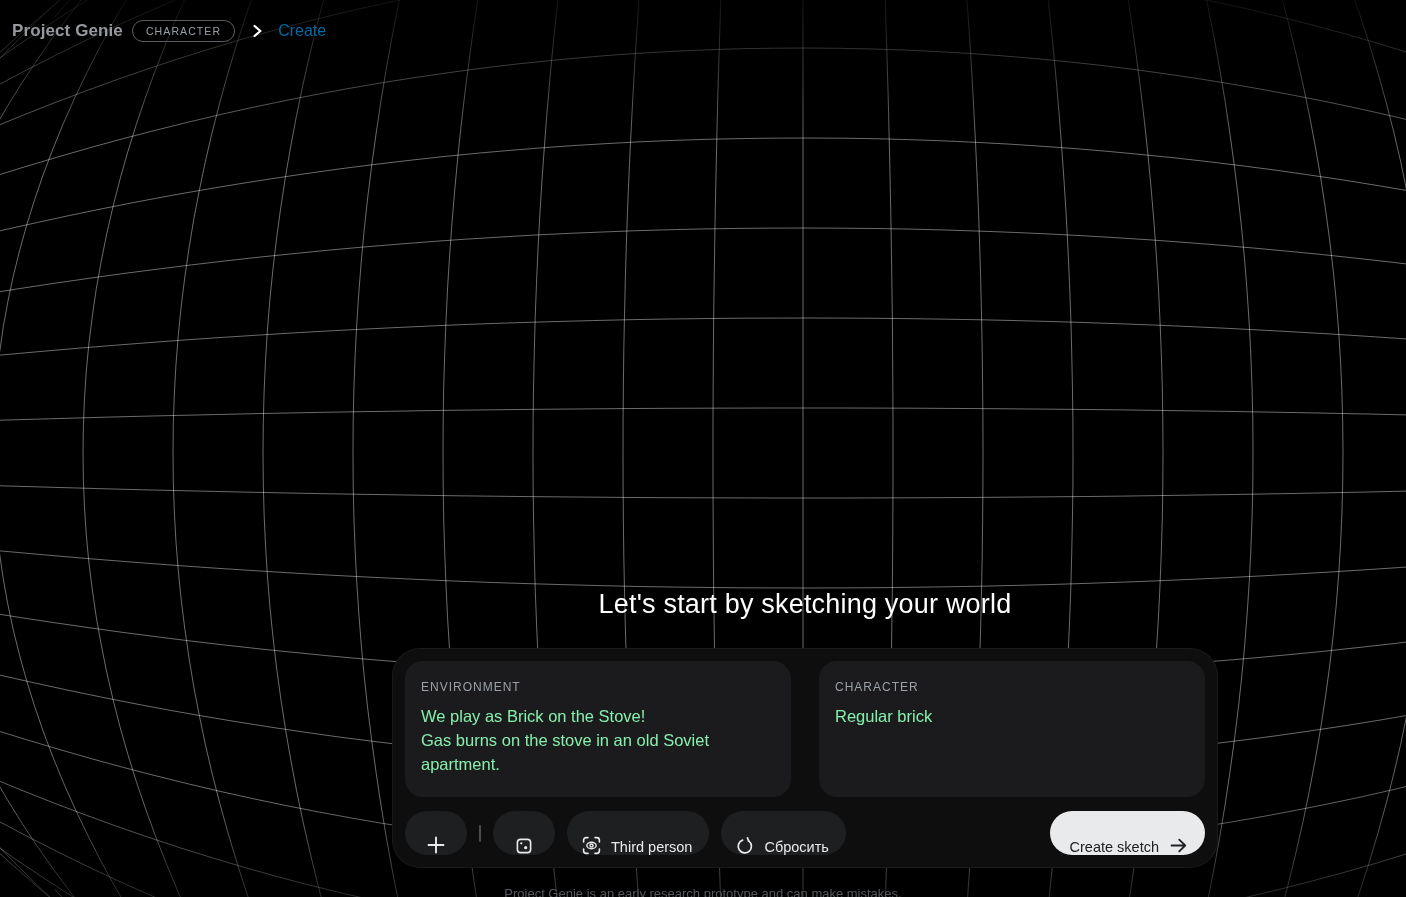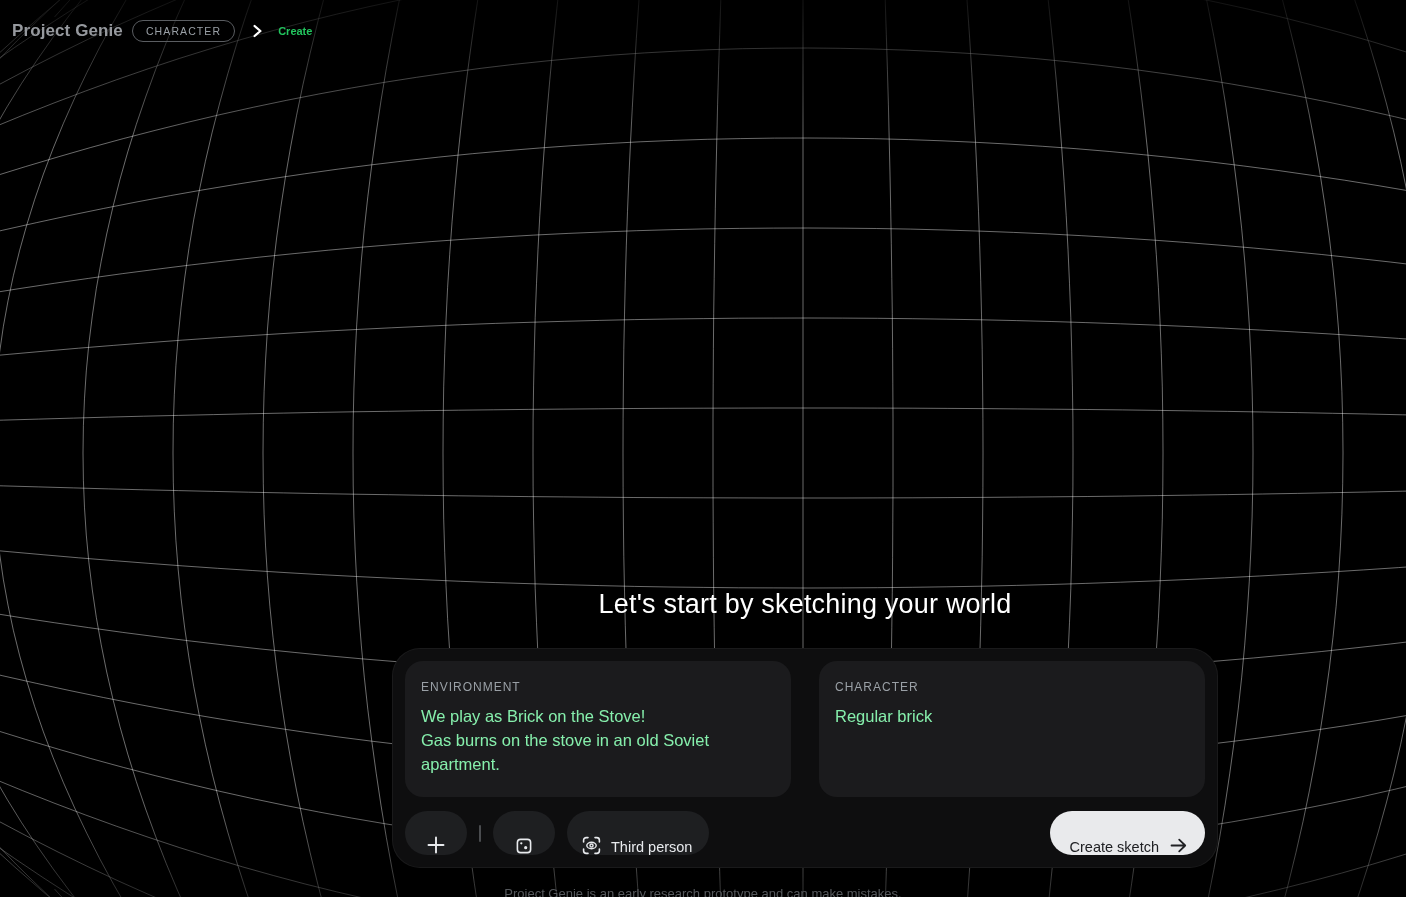--- a/index.html
+++ b/index.html
@@ -15,21 +15,21 @@
     background:linear-gradient(180deg, rgba(0,0,0,0.82), rgba(0,0,0,0)); }
   .vignette-bottom { position:absolute; left:0; bottom:0; right:0; height:90px; pointer-events:none;
     background:linear-gradient(0deg, rgba(0,0,0,0.55), rgba(0,0,0,0)); }
 
   
   .header { position:absolute; left:0; top:0; right:0; height:62px; display:flex; align-items:center; padding-left:12px; z-index:5; }
   .app-name { font-size:17px; font-weight:700; color:#96999e; letter-spacing:0.1px; cursor:pointer; }
   .badge { margin-left:9px; border:1px solid #5a5d61; border-radius:999px; color:#9aa0a6;
     font-size:10.5px; font-weight:500; letter-spacing:1.1px; padding:5px 13px 4px; line-height:1; }
   .crumb-chevron { margin-left:15px; display:flex; align-items:center; }
-  .crumb-current { margin-left:14px; font-size:11px; font-weight:700; color:#22c55e; }
+  .crumb-current { margin-left:14px; font-size:16px; font-weight:400; color:#0369a1; }
 
   
   .hero-title { position:absolute; left:392px; width:826px; top:589px; text-align:center;
     font-size:27px; font-weight:400; color:#ffffff; letter-spacing:0.2px; z-index:3; }
 
   
   .panel { position:absolute; left:392px; top:648px; width:826px; height:220px;
     background:#0e0e0f; border:1px solid rgba(255,255,255,0.05); border-radius:28px;
     padding:12px; display:flex; flex-direction:column; z-index:4; }
   .cards-row { display:flex; gap:28px; height:140px; }
@@ -163,20 +163,29 @@
           <path d="M6 17.4 H4.2 A2.6 2.6 0 0 1 1.6 14.8 V13" fill="none" stroke="#e8eaed" stroke-width="1.6" stroke-linecap="round"></path>
           <ellipse cx="9.5" cy="9.5" rx="4.7" ry="3.2" fill="none" stroke="#e8eaed" stroke-width="1.4"></ellipse>
           <circle cx="9.5" cy="9.5" r="1.55" fill="none" stroke="#e8eaed" stroke-width="1.4"></circle>
         </svg>
       </span>
       <span>Third person</span>
     </button>
 
     <span class="gap12"></span>
 
+    <button class="tbtn labeled-btn">
+      <span>
+        <svg width="18" height="18" viewBox="0 0 18 18">
+          <path d="M12.6 3.9 A6.6 6.6 0 1 1 6.6 3.1" fill="none" stroke="#e8eaed" stroke-width="1.7" stroke-linecap="round"></path>
+          <path d="M12.6 3.9 L11.5 0.9" fill="none" stroke="#e8eaed" stroke-width="1.7" stroke-linecap="round"></path>
+        </svg>
+      </span>
+      <span>Сбросить</span>
+    </button>
 
     <span class="spacer"></span>
 
     <button class="tbtn create-btn">
       <span>Create sketch</span>
       <span>
         <svg width="19" height="19" viewBox="0 0 19 19">
             <path d="M2.5 9.5 H16 M10.2 3.6 L16.2 9.5 L10.2 15.4" fill="none" stroke="#202124" stroke-width="1.8" stroke-linecap="round" stroke-linejoin="round"></path>
           </svg>
       </span>

